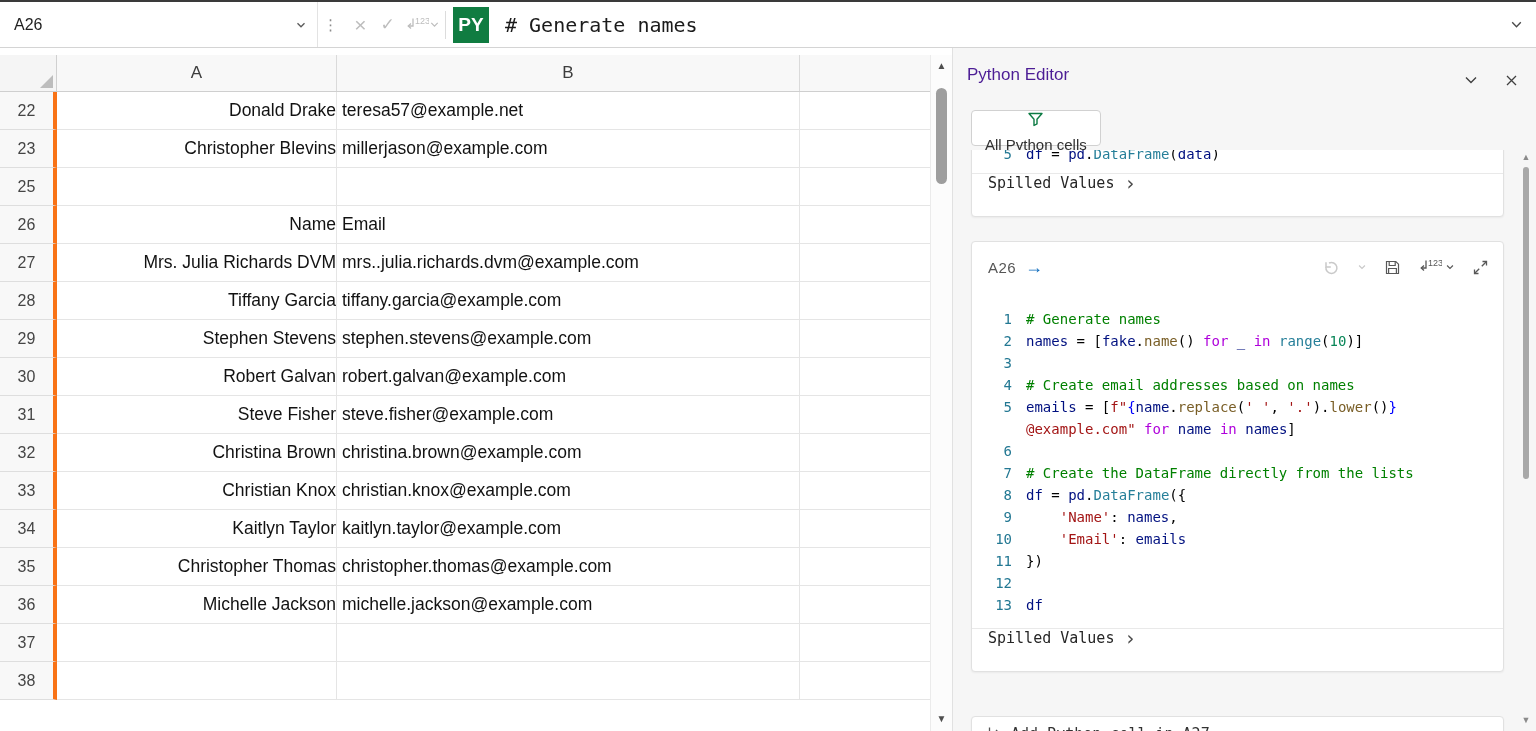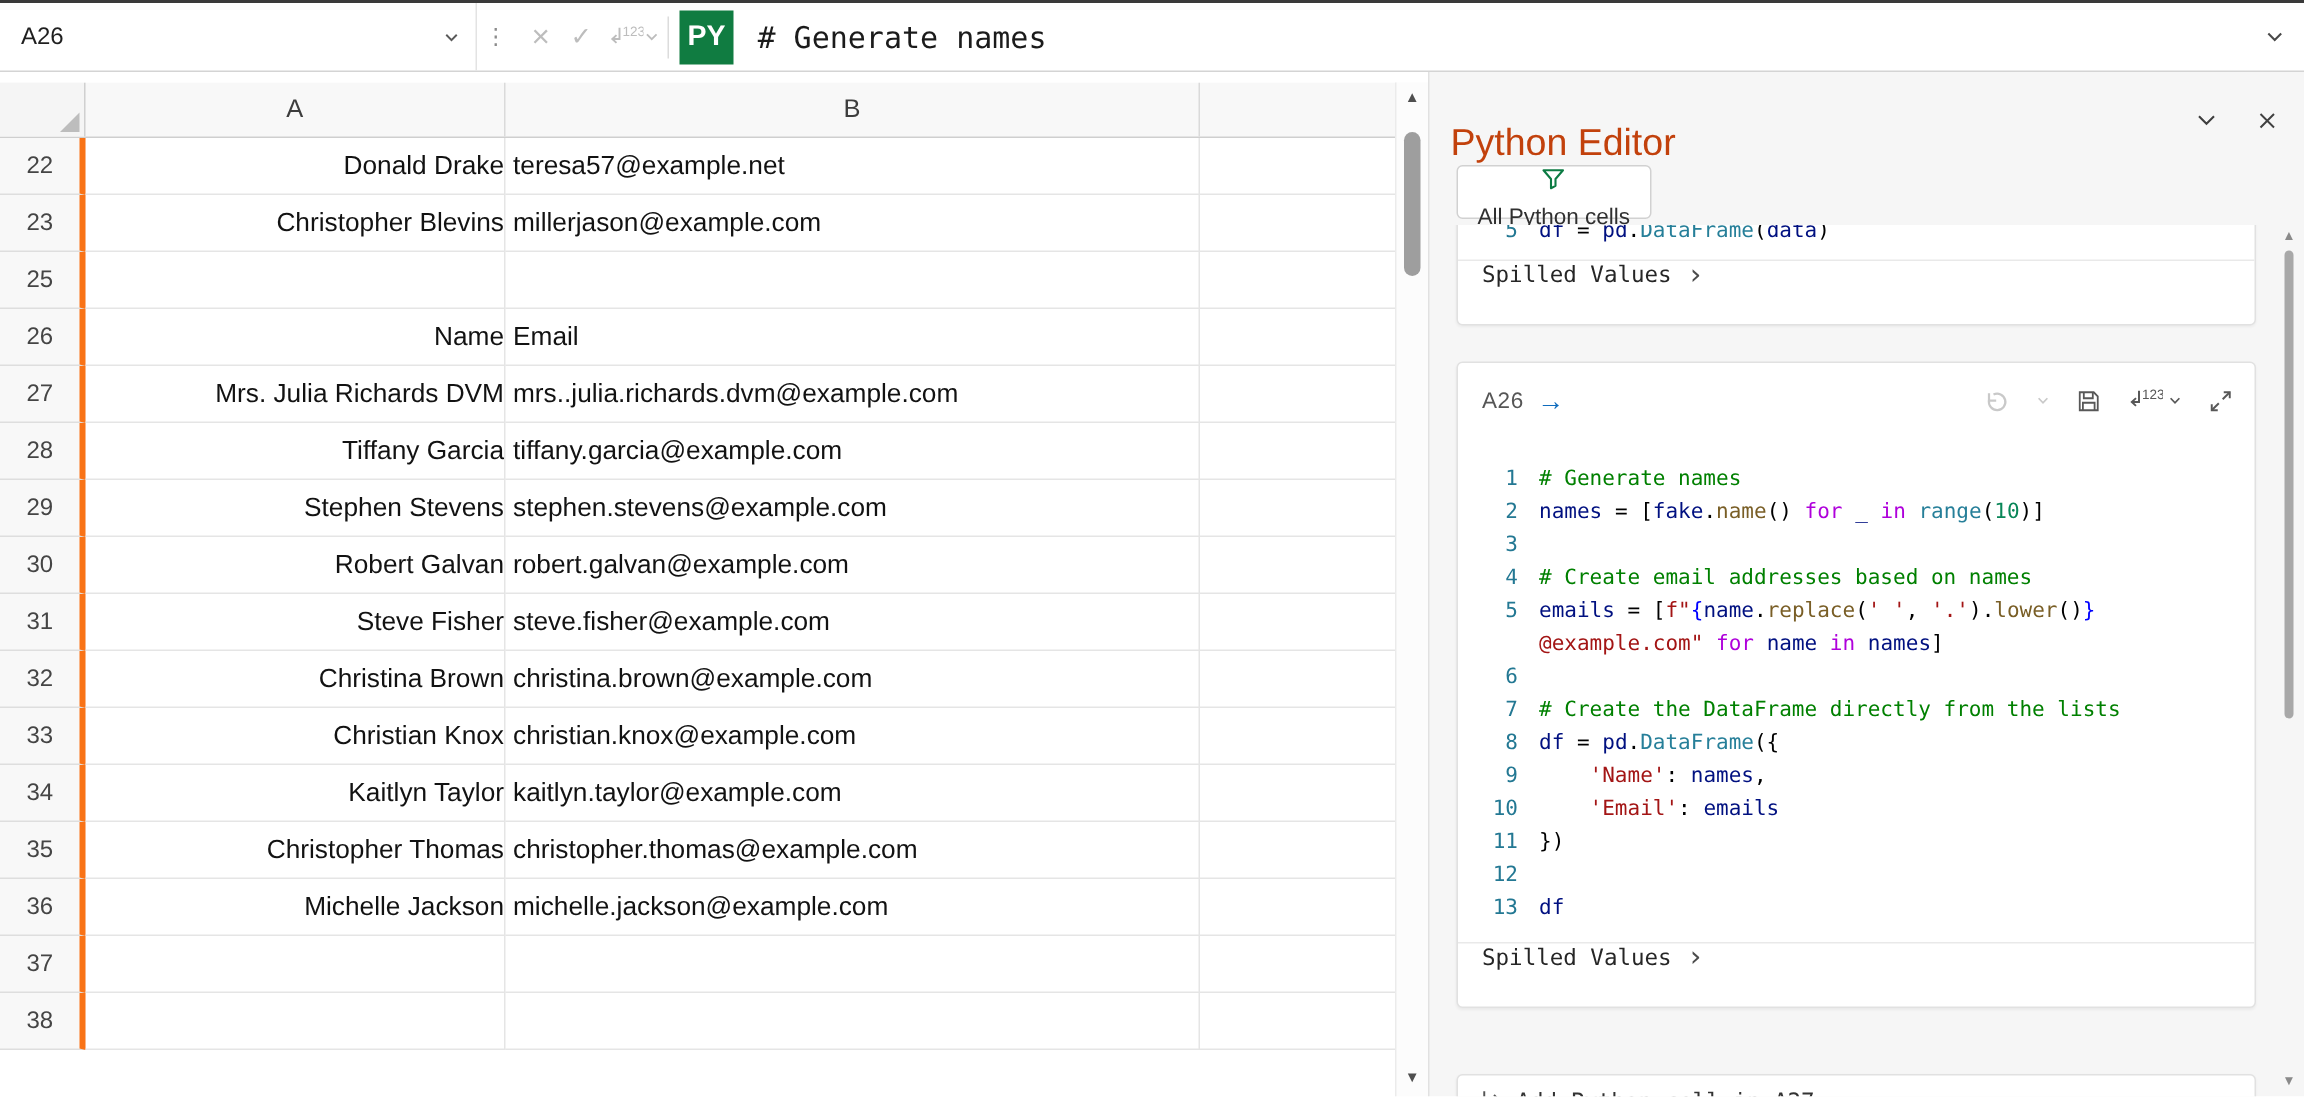--- a/index.html
+++ b/index.html
@@ -54,21 +54,21 @@
   }
   .cell.ca{width:280px;text-align:right;}.cell.cb{width:463px;}.cell.cc{width:130px;border-right:none;}
   
   .gsb{position:absolute;top:55px;left:930px;width:22px;bottom:0;background:#fcfcfc;border-left:1px solid #ebebeb;box-sizing:border-box;}
   .gsb .arr{position:absolute;left:0;right:0;text-align:center;font-size:10px;color:#4f4f4f;}
   .gsb .up{top:5px;}
   .gsb .dn{bottom:7px;}
   .gsb .thumb{position:absolute;top:33px;left:5px;width:11px;height:96px;background:#9e9e9e;border-radius:6px;}
   
   .panel{position:absolute;top:48px;left:952px;right:0;bottom:0;background:#f6f6f6;border-left:1px solid #e1e1e1;box-sizing:border-box;}
-  .ptitle{position:absolute;top:17px;left:14px;font-size:25px;color:#c2410c;margin-top:16px;}
+  .ptitle{position:absolute;top:17px;left:14px;font-size:17px;color:#4c1d95;}
   .picons{position:absolute;top:24px;right:17px;display:flex;gap:25px;align-items:center;}
   .picon{display:inline-flex;color:#404040;}
   .filter-btn{
     position:absolute;top:62px;left:18px;height:36px;box-sizing:border-box;
     display:inline-flex;align-items:center;gap:9px;padding:0 13px;
     background:#fff;border:1px solid #d1d1d1;border-radius:4px;font-size:15px;color:#303030;flex-direction:column;
   }
   .cards{position:absolute;top:102px;left:0;right:0;bottom:0;overflow:hidden;padding:0 32px 0 18px;}
   .card{background:#fff;border:1px solid #e1e1e1;border-radius:4px;box-shadow:0 1px 2px rgba(0,0,0,0.05);}
   .card1{margin-top:-16px;}

